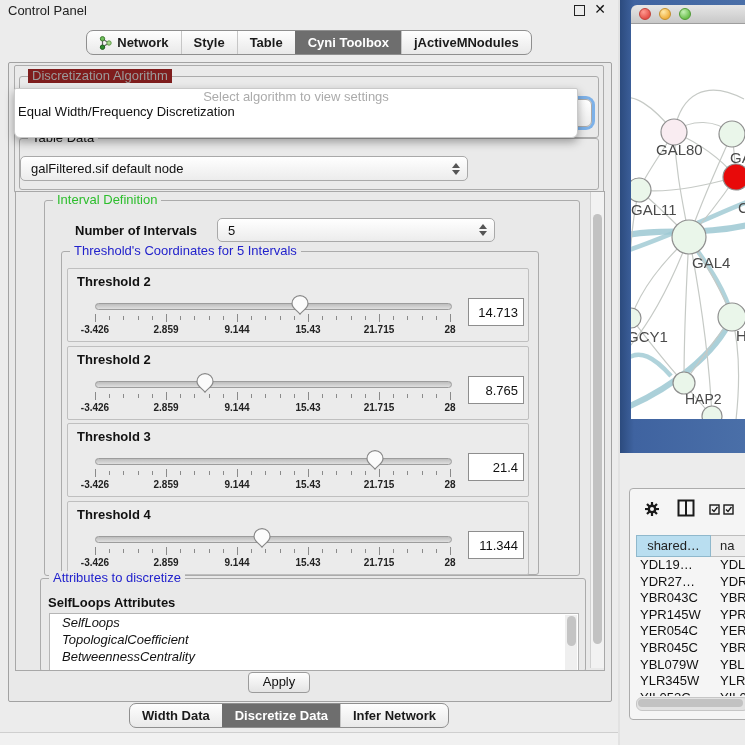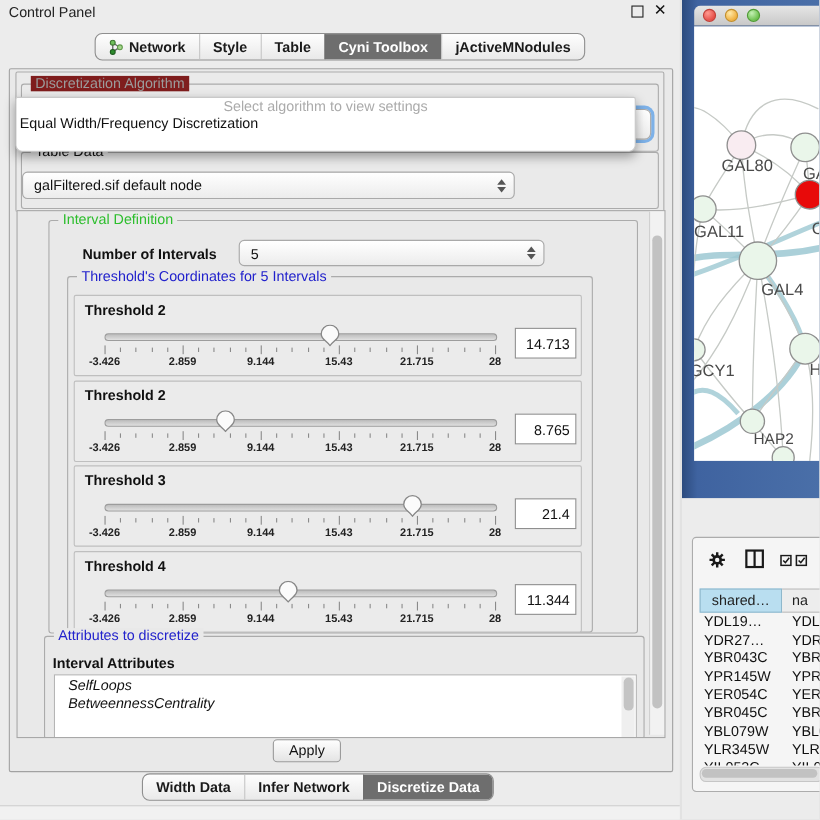--- a/index.html
+++ b/index.html
@@ -394,23 +394,24 @@
                   </div>
     </div>
     <div class="valbox">11.344</div>
   </div>
             </div>
         </div>
       </div>
 
       <div id="attr-group" class="group">
         <span class="group-title gt-blue">Attributes to discretize</span>
-        <span id="attr-label">Interval Attributes</span>
+        <span id="attr-label">SelfLoops Attributes</span>
         <div id="attr-list">
           <div class="attr-item">SelfLoops</div>
+            <div class="attr-item">TopologicalCoefficient</div>
             <div class="attr-item">BetweennessCentrality</div>
             <div id="attr-scrollbar">
             <div id="attr-scrollthumb"></div>
           </div>
         </div>
       </div>
 
       <div id="inner-scrollbar">
         <div id="inner-scrollthumb"></div>
       </div>
@@ -424,25 +425,25 @@
     <div id="algo-options">
         <div class="popup-item">Equal Width/Frequency Discretization</div>
       </div>
   </div>
 
   <div id="bottom-tabbar" class="abs">
     <div class="segbar" id="bottom-tabs">
         <div class="seg">
           <span>Width Data</span>
         </div>
+        <div class="seg selected">
+          <span>Discretize Data</span>
+        </div>
         <div class="seg">
           <span>Infer Network</span>
-        </div>
-        <div class="seg selected">
-          <span>Discretize Data</span>
         </div>
       </div>
   </div>
 
   <div id="cp-footer" class="abs"></div>
 </div>
 
 <div id="network-window" class="abs">
   <div id="net-titlebar" class="abs">
     <span class="light red"></span>

